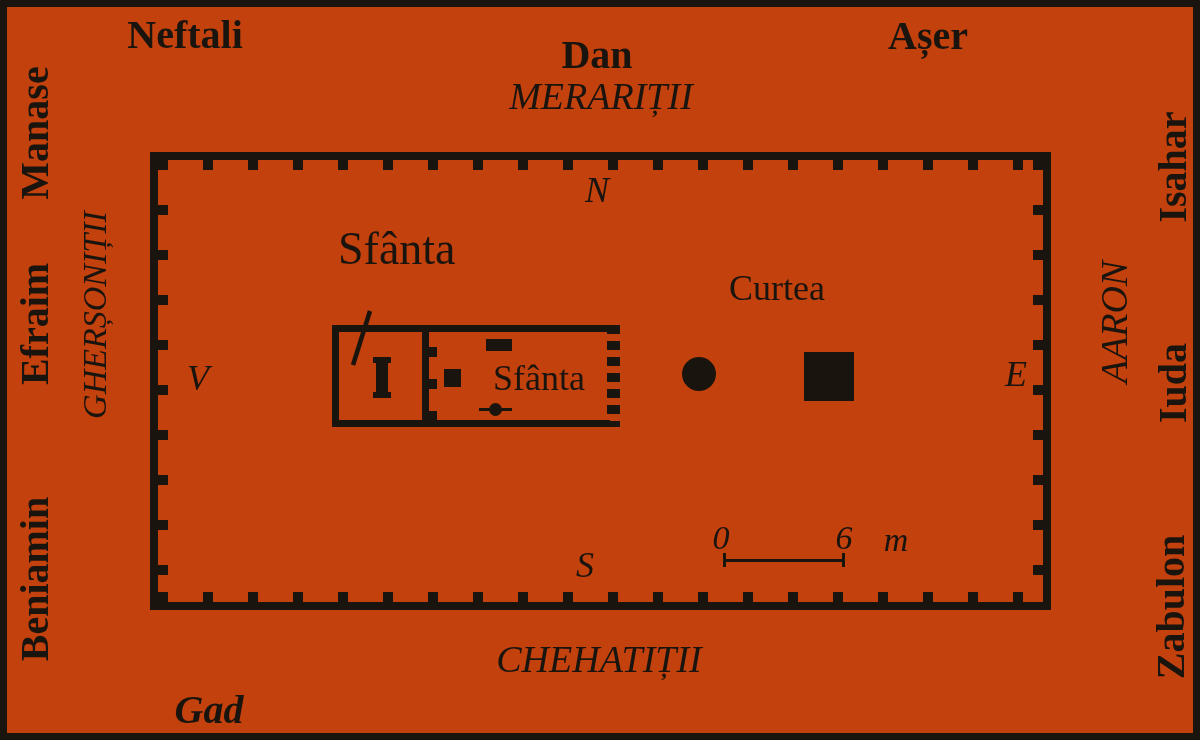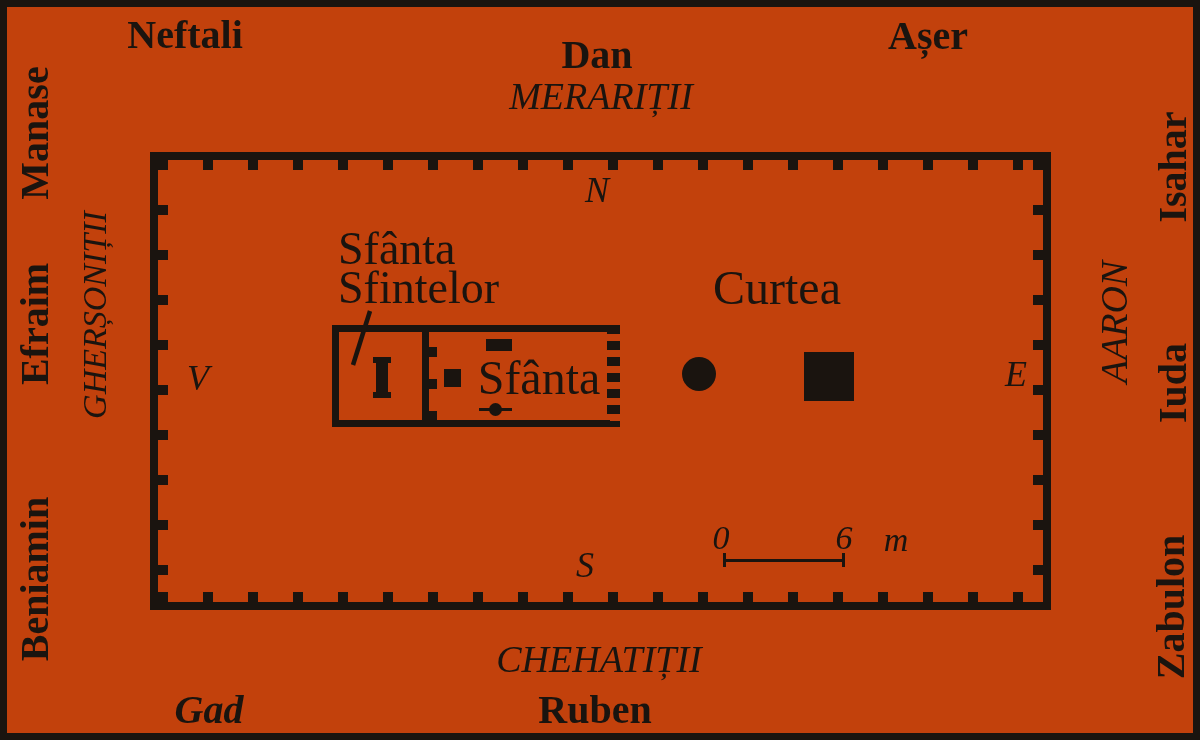--- a/index.html
+++ b/index.html
@@ -21,21 +21,21 @@
   }
   .vlabel{
     position:absolute;
     transform:translate(-50%,-50%) rotate(-90deg);
     white-space:nowrap;
     line-height:1;
   }
   .tribe{font-size:40px;font-weight:bold;}
   .clan{font-size:38px;font-style:italic;}
   .compass{font-size:36px;font-style:italic;}
-  .sanct{font-size:48px;}
+  .sanct{font-size:36px;}
   .scale-txt{font-size:34px;font-style:italic;}
 
   
   #courtyard{
     position:absolute;left:143px;top:145px;width:901px;height:458px;
     border:8px solid #1a140f;box-sizing:border-box;
   }
   .tick-top,.tick-bottom{
     position:absolute;left:0;right:0;height:10px;
     background:repeating-linear-gradient(to right,#1a140f 0 10px,transparent 10px 45px);
@@ -76,21 +76,20 @@
 </head>
 <body>
 
 <div id="canvas">
 
   <div class="hlabel tribe" style="left:178px;top:28px;">Neftali</div>
   <div class="hlabel tribe" style="left:590px;top:28px;margin-top:20px;">Dan</div>
   <div class="hlabel tribe" style="left:921px;top:29px;">Așer</div>
 
   <div class="hlabel tribe" style="left:202px;top:703px;font-style:italic;">Gad</div>
-  <div class="hlabel tribe" style="left:588px;top:703px;">Ruben</div>
 
   <div class="vlabel tribe" style="left:28px;top:126px;">Manase</div>
   <div class="vlabel tribe" style="left:28px;top:317px;">Efraim</div>
   <div class="vlabel tribe" style="left:28px;top:572px;">Beniamin</div>
 
   <div class="vlabel tribe" style="left:1166px;top:160px;">Isahar</div>
   <div class="vlabel tribe" style="left:1166px;top:376px;">Iuda</div>
   <div class="vlabel tribe" style="left:1164px;top:600px;">Zabulon</div>
 
   <div class="hlabel clan" style="left:592px;top:652px;">CHEHATIȚII</div>
@@ -128,21 +127,20 @@
 
   <div class="ink round" style="left:675px;top:350px;width:34px;height:34px;"></div>
   <div class="ink" style="left:797px;top:345px;width:50px;height:49px;"></div>
 
   <svg class="leader" width="28" height="60">
     <line x1="24" y1="3" x2="7" y2="57" stroke="#1a140f" stroke-width="4.5"></line>
   </svg>
 
   <div style="position:absolute;left:331px;top:222px;font-size:46px;line-height:0.85;white-space:nowrap;">
     <div>Sfânta</div>
-    <div>Sfintelor</div>
   </div>
   <div class="hlabel sanct" style="left:532px;top:371px;">Sfânta</div>
   <div class="hlabel sanct" style="left:770px;top:281px;">Curtea</div>
 
   <div>
     <div class="hlabel scale-txt" style="left:714px;top:531px;">0</div>
     <div class="hlabel scale-txt" style="left:837px;top:531px;">6</div>
     <div class="hlabel scale-txt" style="left:889px;top:533px;">m</div>
     <div id="scale-line"></div>
     <div class="scale-end" style="left:716px;"></div>

